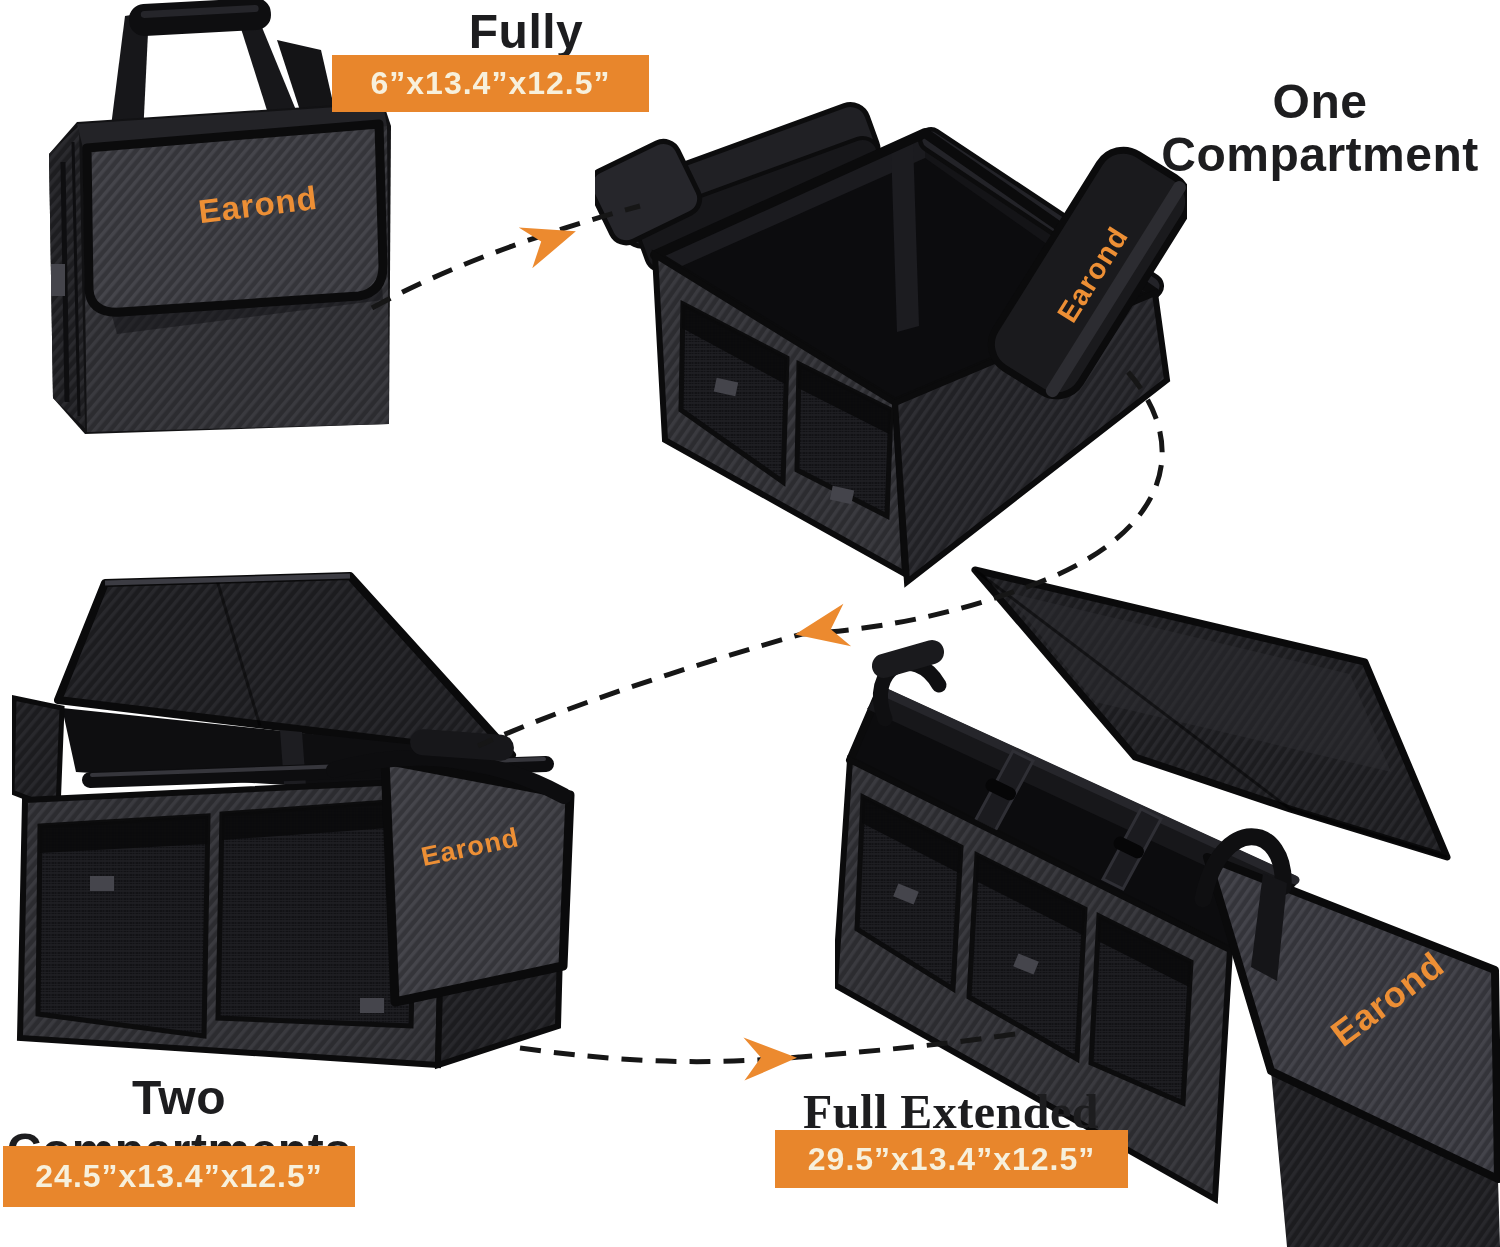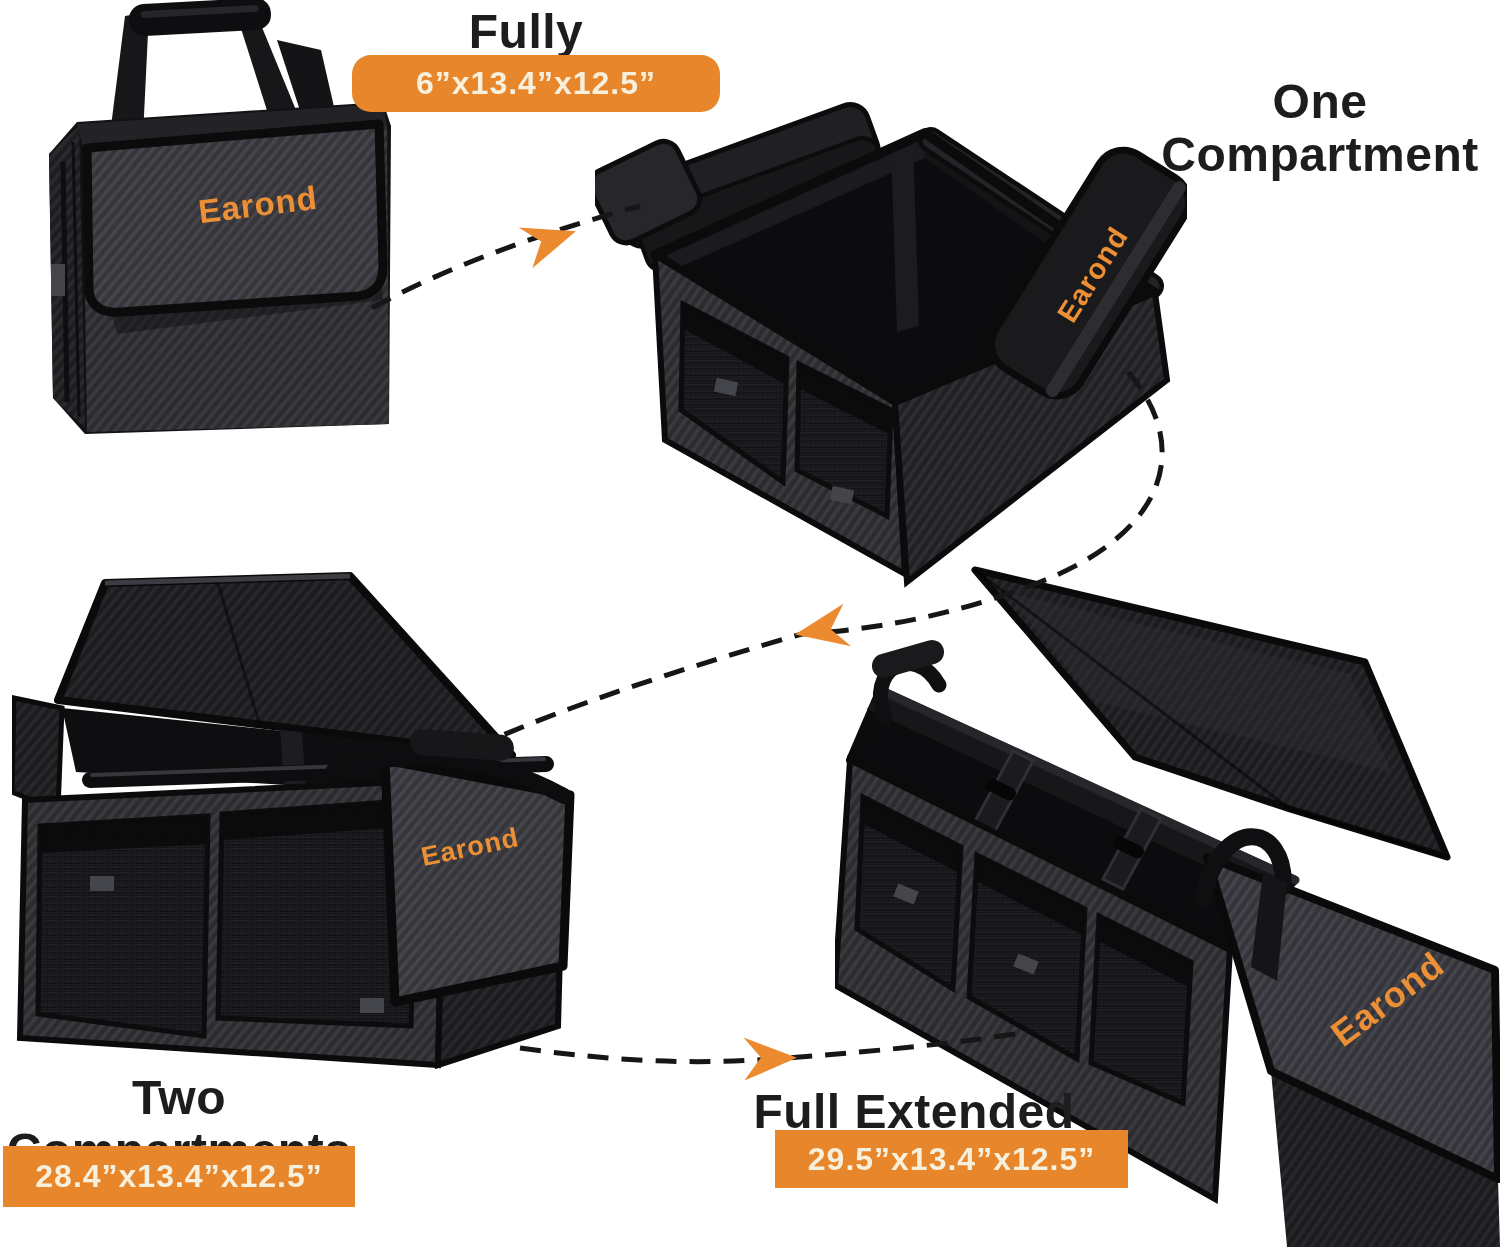--- a/index.html
+++ b/index.html
@@ -221,23 +221,23 @@
       <path d="M520 1048 C648 1066 724 1063 800 1057 C878 1051 958 1043 1022 1033"></path>
     </g>
     <g fill="#EC8A2F">
       <polygon points="2,0 -50,-24 -34,-3 -52,19" transform="translate(574,232) rotate(-21)"></polygon>
       <polygon points="2,0 -50,-24 -34,-3 -52,19" transform="translate(797,634) rotate(167)"></polygon>
       <polygon points="2,0 -50,-24 -34,-3 -52,19" transform="translate(795,1058) rotate(-4)"></polygon>
     </g>
   </svg>
 
   <div class="stage-title" style="left:352px;top:6px;width:348px;">Fully Collapsed</div>
-  <div class="badge" style="left:352px;top:55px;width:368px;height:57px;border-radius:19px;">6”x13.4”x12.5”</div>
+  <div class="badge" style="left:332px;top:55px;width:317px;height:57px;">6”x13.4”x12.5”</div>
 
   <div class="stage-title" style="left:1145px;top:76px;width:350px;">One Compartment</div>
 
   <div class="stage-title" style="left:3px;top:1072px;width:352px;">Two Compartments</div>
-  <div class="badge" style="left:3px;top:1146px;width:352px;height:61px;">28.4”x13.4”x12.5”</div>
-
-  <div class="stage-title" style="left:738px;top:1086px;width:352px;">Full Extended</div>
+  <div class="badge" style="left:3px;top:1146px;width:352px;height:61px;">24.5”x13.4”x12.5”</div>
+
+  <div class="stage-title" style="left:775px;top:1086px;width:352px;font-family:Liberation Serif, serif;">Full Extended</div>
   <div class="badge" style="left:775px;top:1130px;width:353px;height:58px;">29.5”x13.4”x12.5”</div>
 
 </div>
 
 </body></html>

